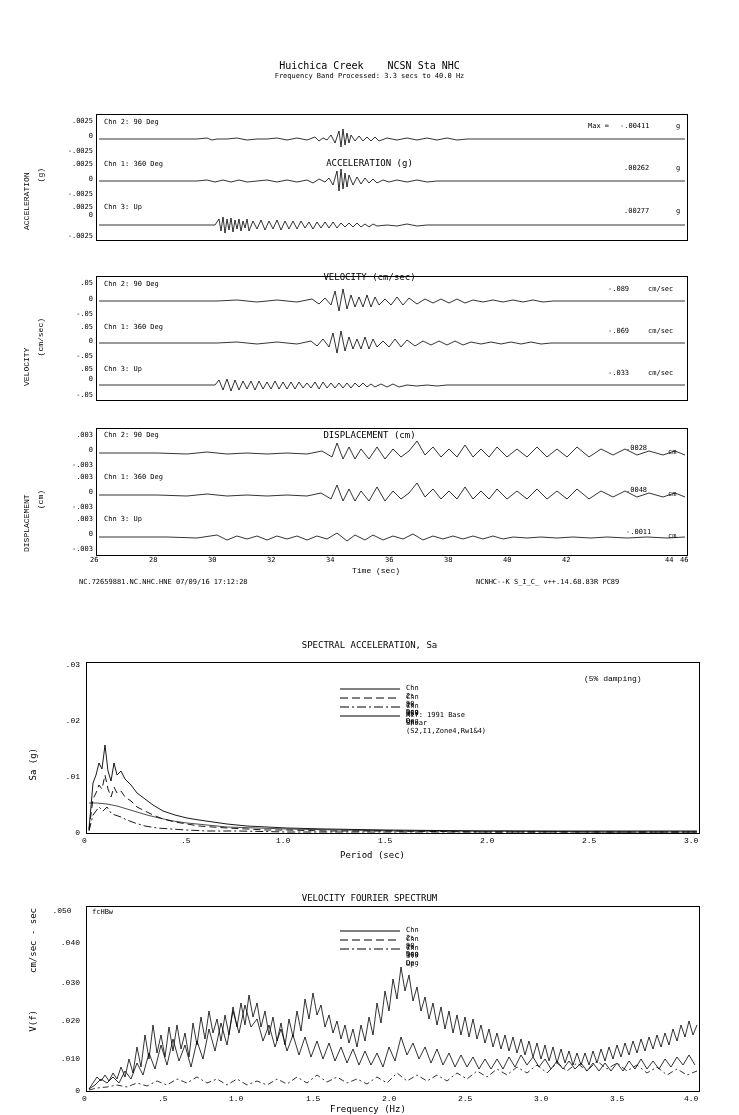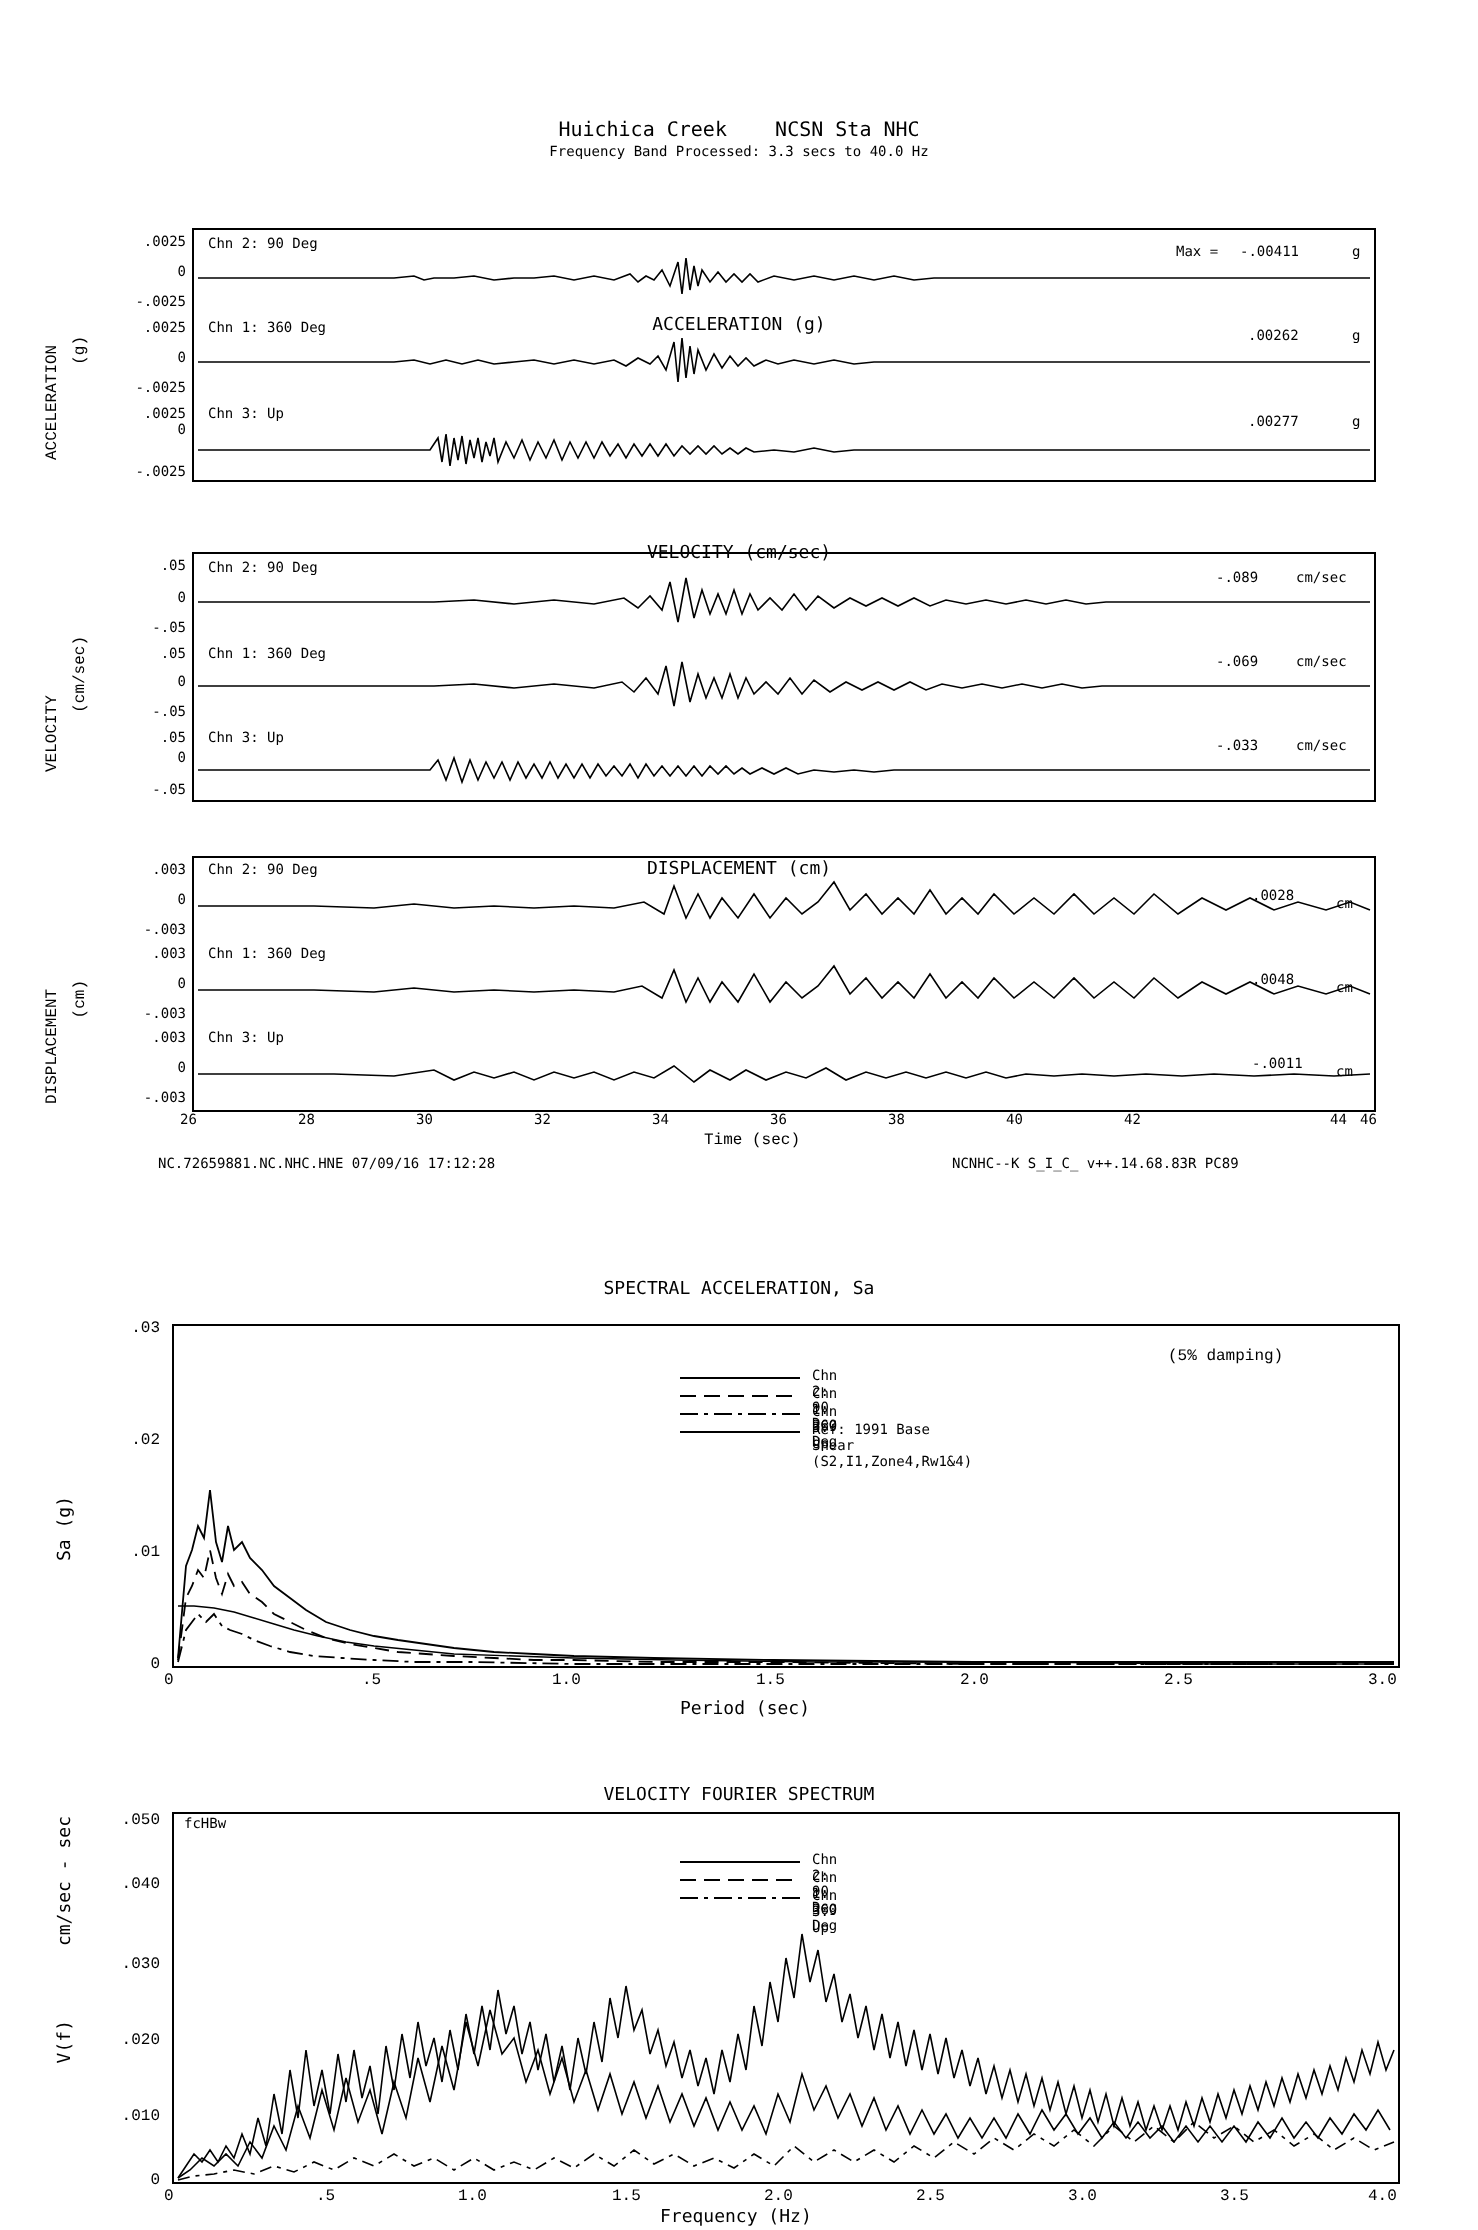--- a/index.html
+++ b/index.html
@@ -220,21 +220,21 @@
   <div class="abs t8 mono" style="left:496px;top:0;">2.5</div>
   <div class="abs t8 mono" style="left:598px;top:0;">3.0</div>
 </div>
 <div class="abs t9 mono" style="left:340px;top:850px;">Period (sec)</div>
 
 <div class="abs ctr t9 mono" style="left:0;top:893px;width:739px;">VELOCITY FOURIER SPECTRUM</div>
 
 <div class="abs vert t9 mono" style="left:28px;top:1010px;">V(f)</div>
 <div class="abs vert t9 mono" style="left:28px;top:908px;">cm/sec - sec</div>
 
-<div class="abs t8 mono" style="left:44px;top:906px;width:36px;text-align:right;">.050</div>
+<div class="abs t8 mono" style="left:44px;top:906px;width:36px;text-align:center;">.050</div>
 <div class="abs t8 mono" style="left:44px;top:938px;width:36px;text-align:right;">.040</div>
 <div class="abs t8 mono" style="left:44px;top:978px;width:36px;text-align:right;">.030</div>
 <div class="abs t8 mono" style="left:44px;top:1016px;width:36px;text-align:right;">.020</div>
 <div class="abs t8 mono" style="left:44px;top:1054px;width:36px;text-align:right;">.010</div>
 <div class="abs t8 mono" style="left:44px;top:1086px;width:36px;text-align:right;">0</div>
 
 <div class="frame" style="left:86px;top:906px;width:614px;height:186px;">
   <svg width="612" height="184" viewBox="0 0 612 184">
 
     <path d="M2,182 L6,176 L10,170 L14,174 L18,168 L22,174 L26,166 L30,172 L34,160 L38,170 L42,152 L46,166 L50,140 L54,160 L58,128 L62,152 L66,118 L70,146 L74,128 L78,150 L82,120 L86,144 L90,118 L94,142 L98,126 L102,150 L106,116 L110,138 L114,110 L118,132 L122,104 L126,126 L130,112 L134,134 L138,108 L142,128 L146,100 L150,120 L154,96 L158,118 L162,88 L166,110 L170,96 L174,120 L178,104 L182,128 L186,110 L190,134 L194,116 L198,138 L202,112 L206,130 L210,104 L214,124 L218,92 L222,112 L226,86 L230,108 L234,98 L238,120 L242,108 L246,126 L250,114 L254,132 L258,118 L262,136 L266,122 L270,140 L274,118 L278,134 L282,110 L286,128 L290,96 L294,116 L298,84 L302,104 L306,72 L310,92 L314,60 L318,84 L322,68 L326,94 L330,80 L334,104 L338,90 L342,112 L346,96 L350,118 L354,100 L358,122 L362,104 L366,126 L370,108 L374,128 L378,110 L382,130 L386,112 L390,132 L394,118 L398,136 L402,122 L406,140 L410,126 L414,142 L418,128 L422,144 L426,130 L430,146 L434,132 L438,148 L442,134 L446,150 L450,136 L454,152 L458,138 L462,154 L466,140 L470,156 L474,142 L478,156 L482,144 L486,158 L490,146 L494,158 L498,146 L502,158 L506,144 L510,156 L514,142 L518,154 L522,140 L526,152 L530,138 L534,150 L538,136 L542,148 L546,134 L550,146 L554,132 L558,144 L562,130 L566,142 L570,128 L574,140 L578,126 L582,138 L586,122 L590,134 L594,118 L598,130 L602,114 L606,128 L610,118" fill="none" stroke="#000" stroke-width="0.8"></path>

